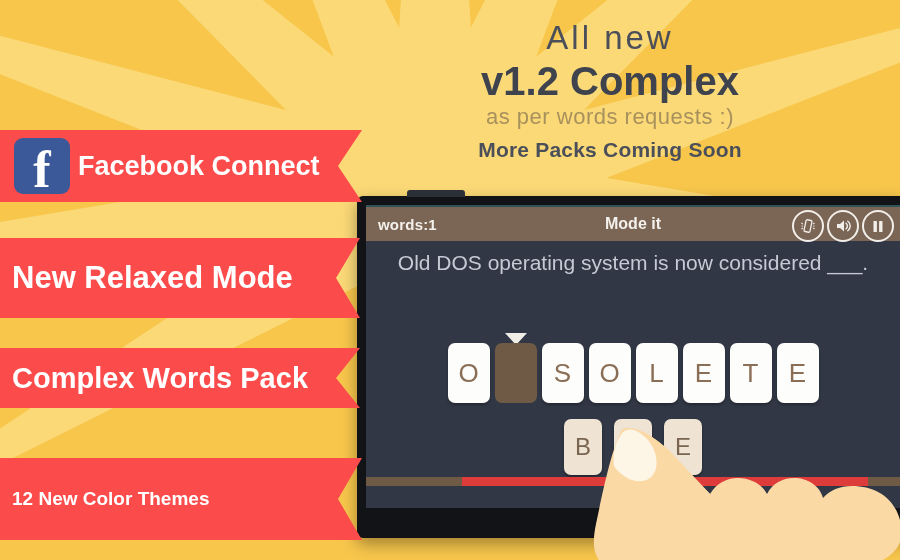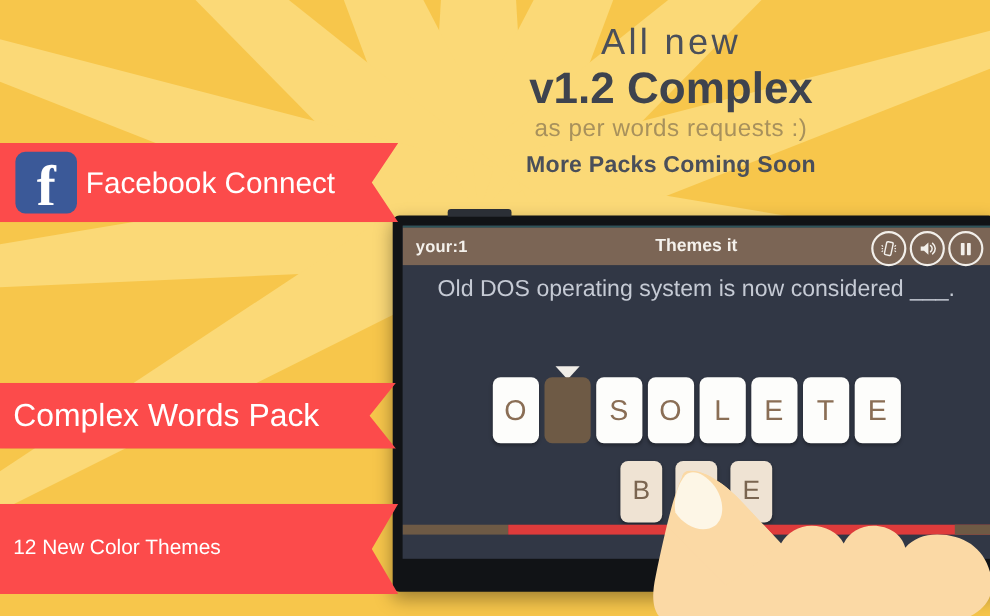--- a/index.html
+++ b/index.html
@@ -135,21 +135,21 @@
   
   .ribbons{position:absolute;left:0;top:0;width:900px;height:560px;z-index:35;}
   .ribbon{
     position:absolute;left:0;
     background:#FC4B4B;
     display:flex;align-items:center;
     filter:drop-shadow(0 4px 5px rgba(0,0,0,.30));
     clip-path:polygon(0 0, 100% 0, calc(100% - 24px) 50%, 100% 100%, 0 100%);
   }
   .ribbon-label{
-    color:#FFFFFF;font-weight:400;white-space:nowrap;
+    color:#FFFFFF;font-weight:700;white-space:nowrap;
   }
   .rb1{top:130px;width:362px;height:72px;}
   .rb1 .ribbon-label{font-size:27px;margin-left:8px;}
   .rb2{top:238px;width:360px;height:80px;}
   .rb2 .ribbon-label{font-size:31px;font-weight:700;margin-left:12px;}
   .rb3{top:348px;width:360px;height:60px;}
   .rb3 .ribbon-label{font-size:29px;margin-left:12px;}
   .rb4{top:458px;width:362px;height:82px;}
   .rb4 .ribbon-label{font-size:19px;margin-left:12px;}
 
@@ -194,22 +194,22 @@
   </div>
 
   <div class="device">
     <div class="device-body"></div>
     <div class="device-speaker"></div>
 
     <div class="device-screen">
       <div class="screen-topline"></div>
 
       <div class="game-topbar">
-        <div class="gt-words">your:1</div>
-        <div class="gt-title">Themes it</div>
+        <div class="gt-words">words:1</div>
+        <div class="gt-title">Mode it</div>
         <div class="gt-icons">
           <div class="gt-ic">
             <svg width="16" height="16" viewBox="0 0 16 16">
               <rect x="5" y="2" width="6" height="12" rx="1.2" fill="none" stroke="#F2EFEA" stroke-width="1.3" transform="rotate(12 8 8)"></rect>
               <path d="M1.5 5 L2.8 6.2 M1.5 8 L2.8 8 M1.5 11 L2.8 9.8" stroke="#F2EFEA" stroke-width="1.1" fill="none"></path>
               <path d="M14.5 5 L13.2 6.2 M14.5 8 L13.2 8 M14.5 11 L13.2 9.8" stroke="#F2EFEA" stroke-width="1.1" fill="none"></path>
             </svg>
           </div>
           <div class="gt-ic">
             <svg width="17" height="16" viewBox="0 0 17 16">
@@ -269,20 +269,23 @@
     </svg>
   </div>
 
   <div class="ribbons">
     <div class="ribbon rb1">
       <div class="fb-logo">
         <div class="f">f</div>
       </div>
       <div class="ribbon-label">Facebook Connect</div>
     </div>
+    <div class="ribbon rb2">
+      <div class="ribbon-label">New Relaxed Mode</div>
+    </div>
     <div class="ribbon rb3">
       <div class="ribbon-label">Complex Words Pack</div>
     </div>
     <div class="ribbon rb4">
       <div class="ribbon-label">12 New Color Themes</div>
     </div>
   </div>
 
 </div>
 

